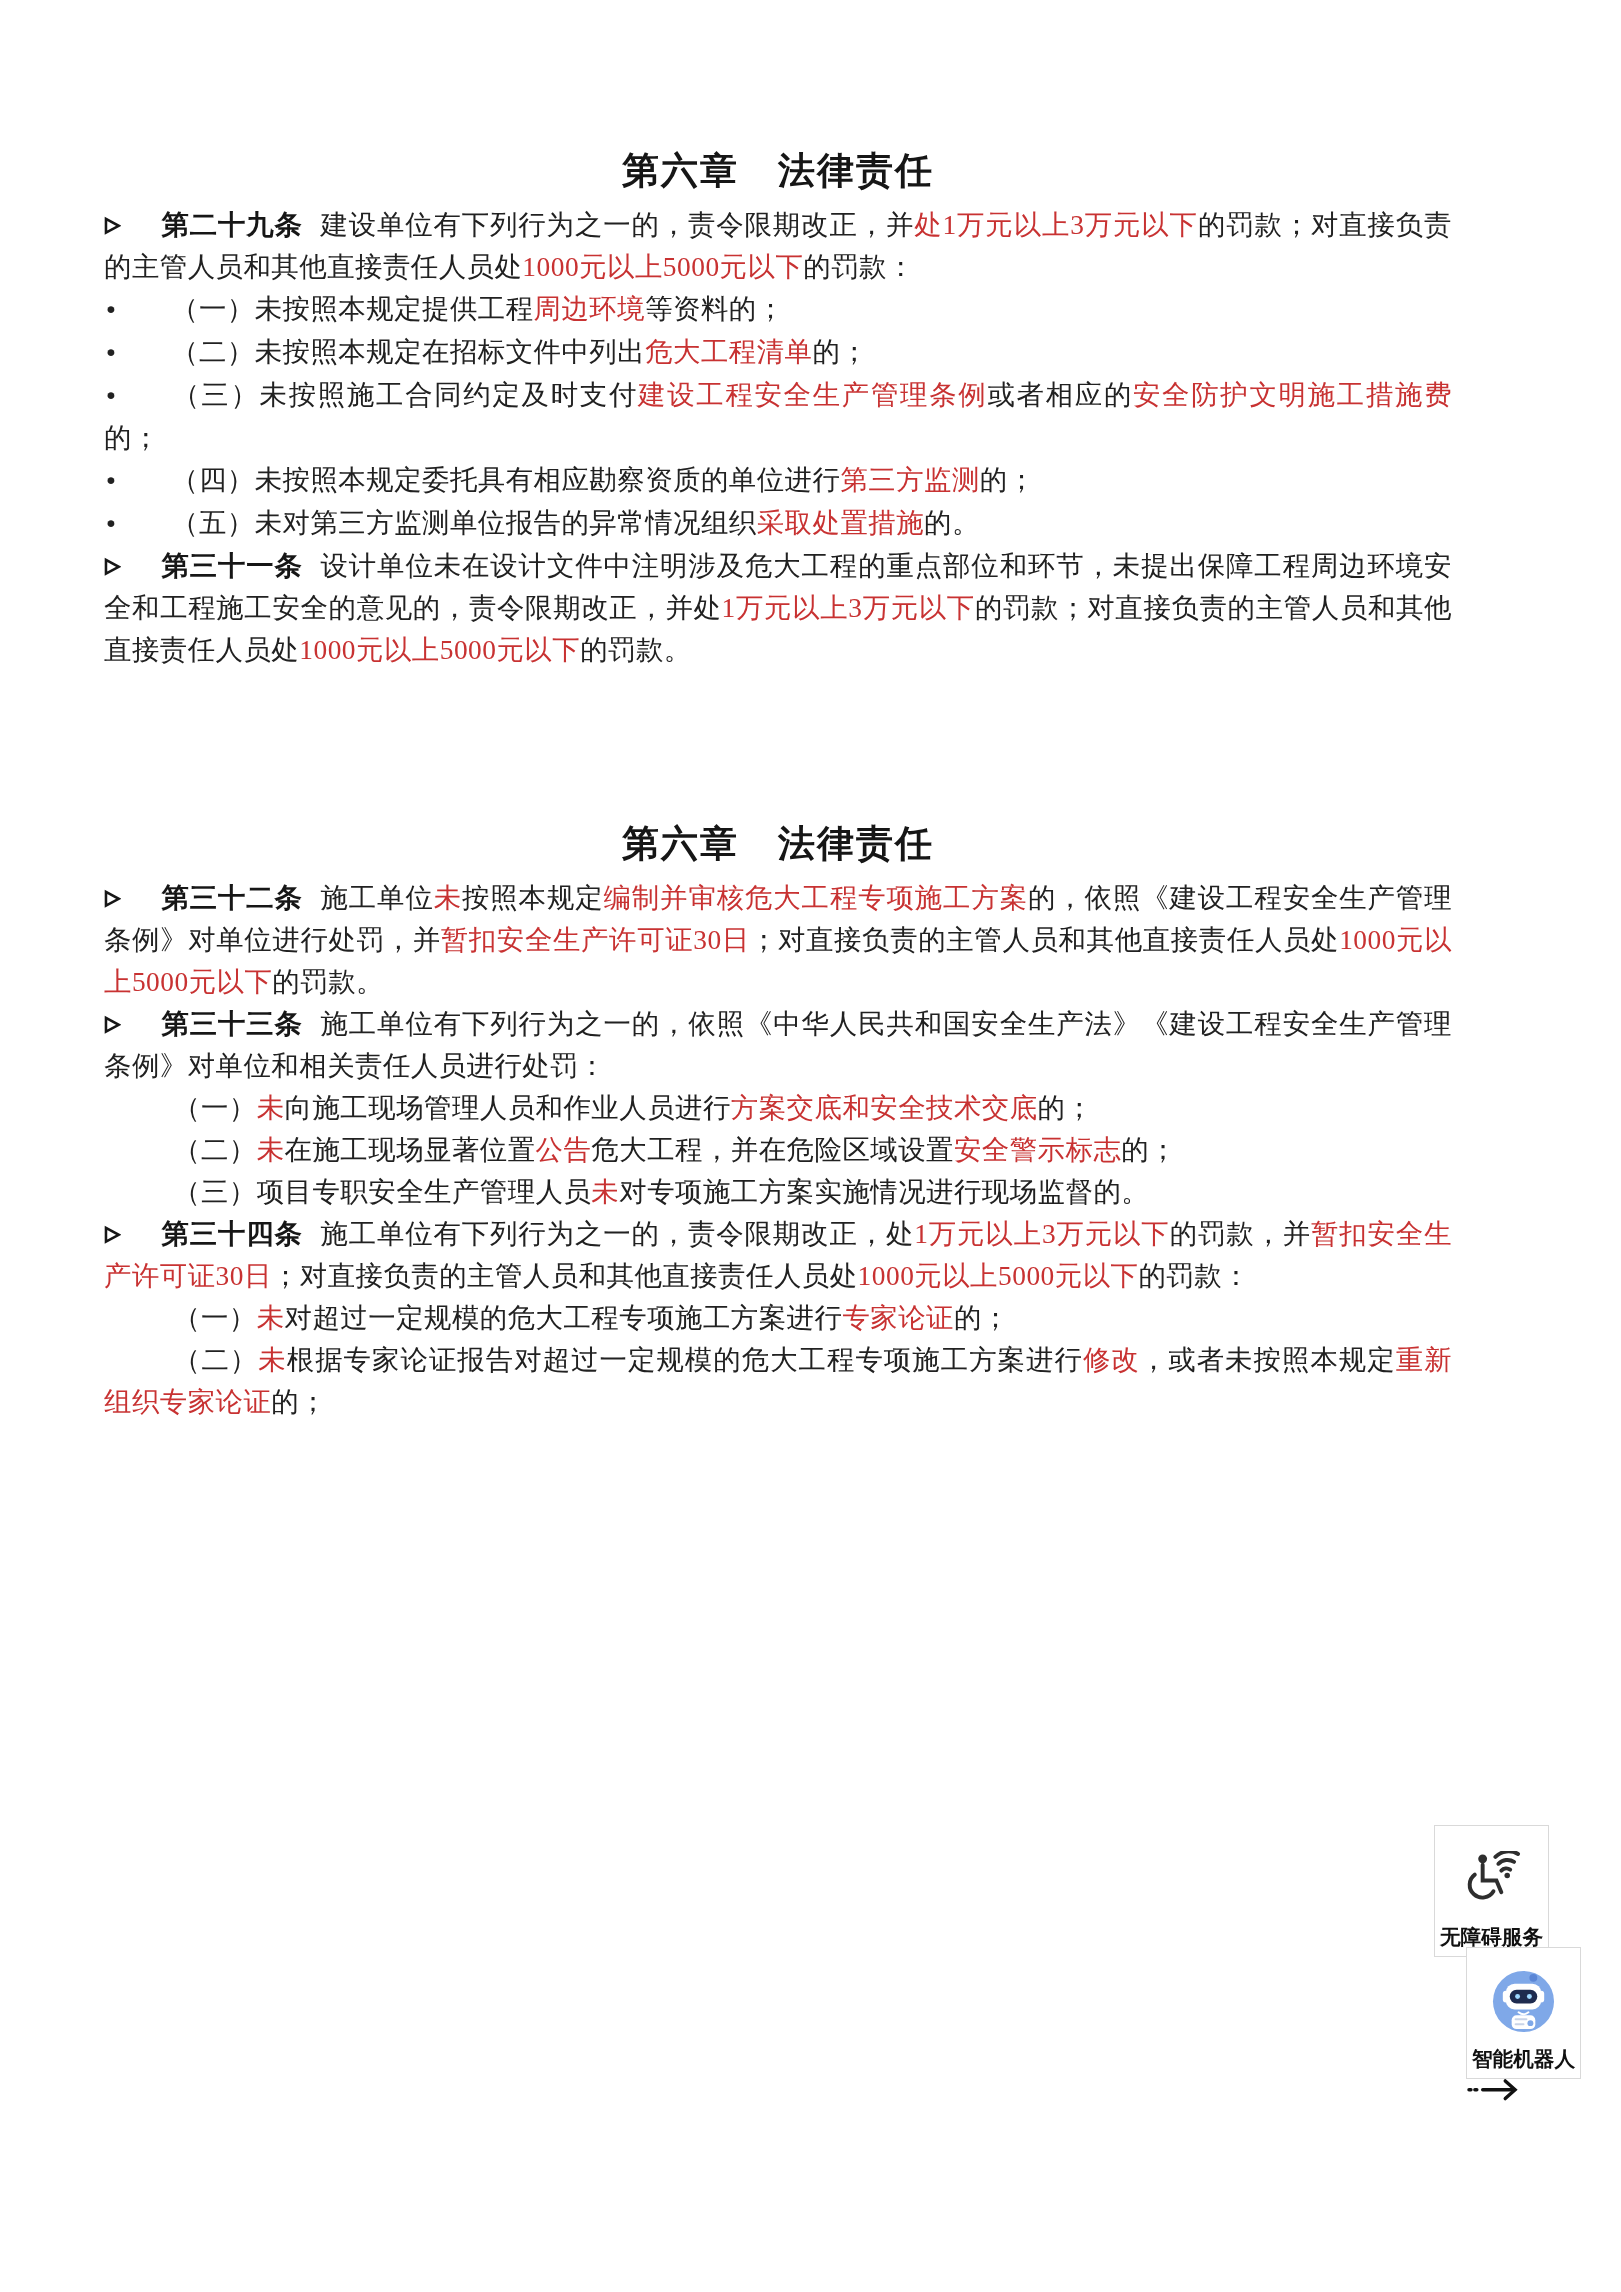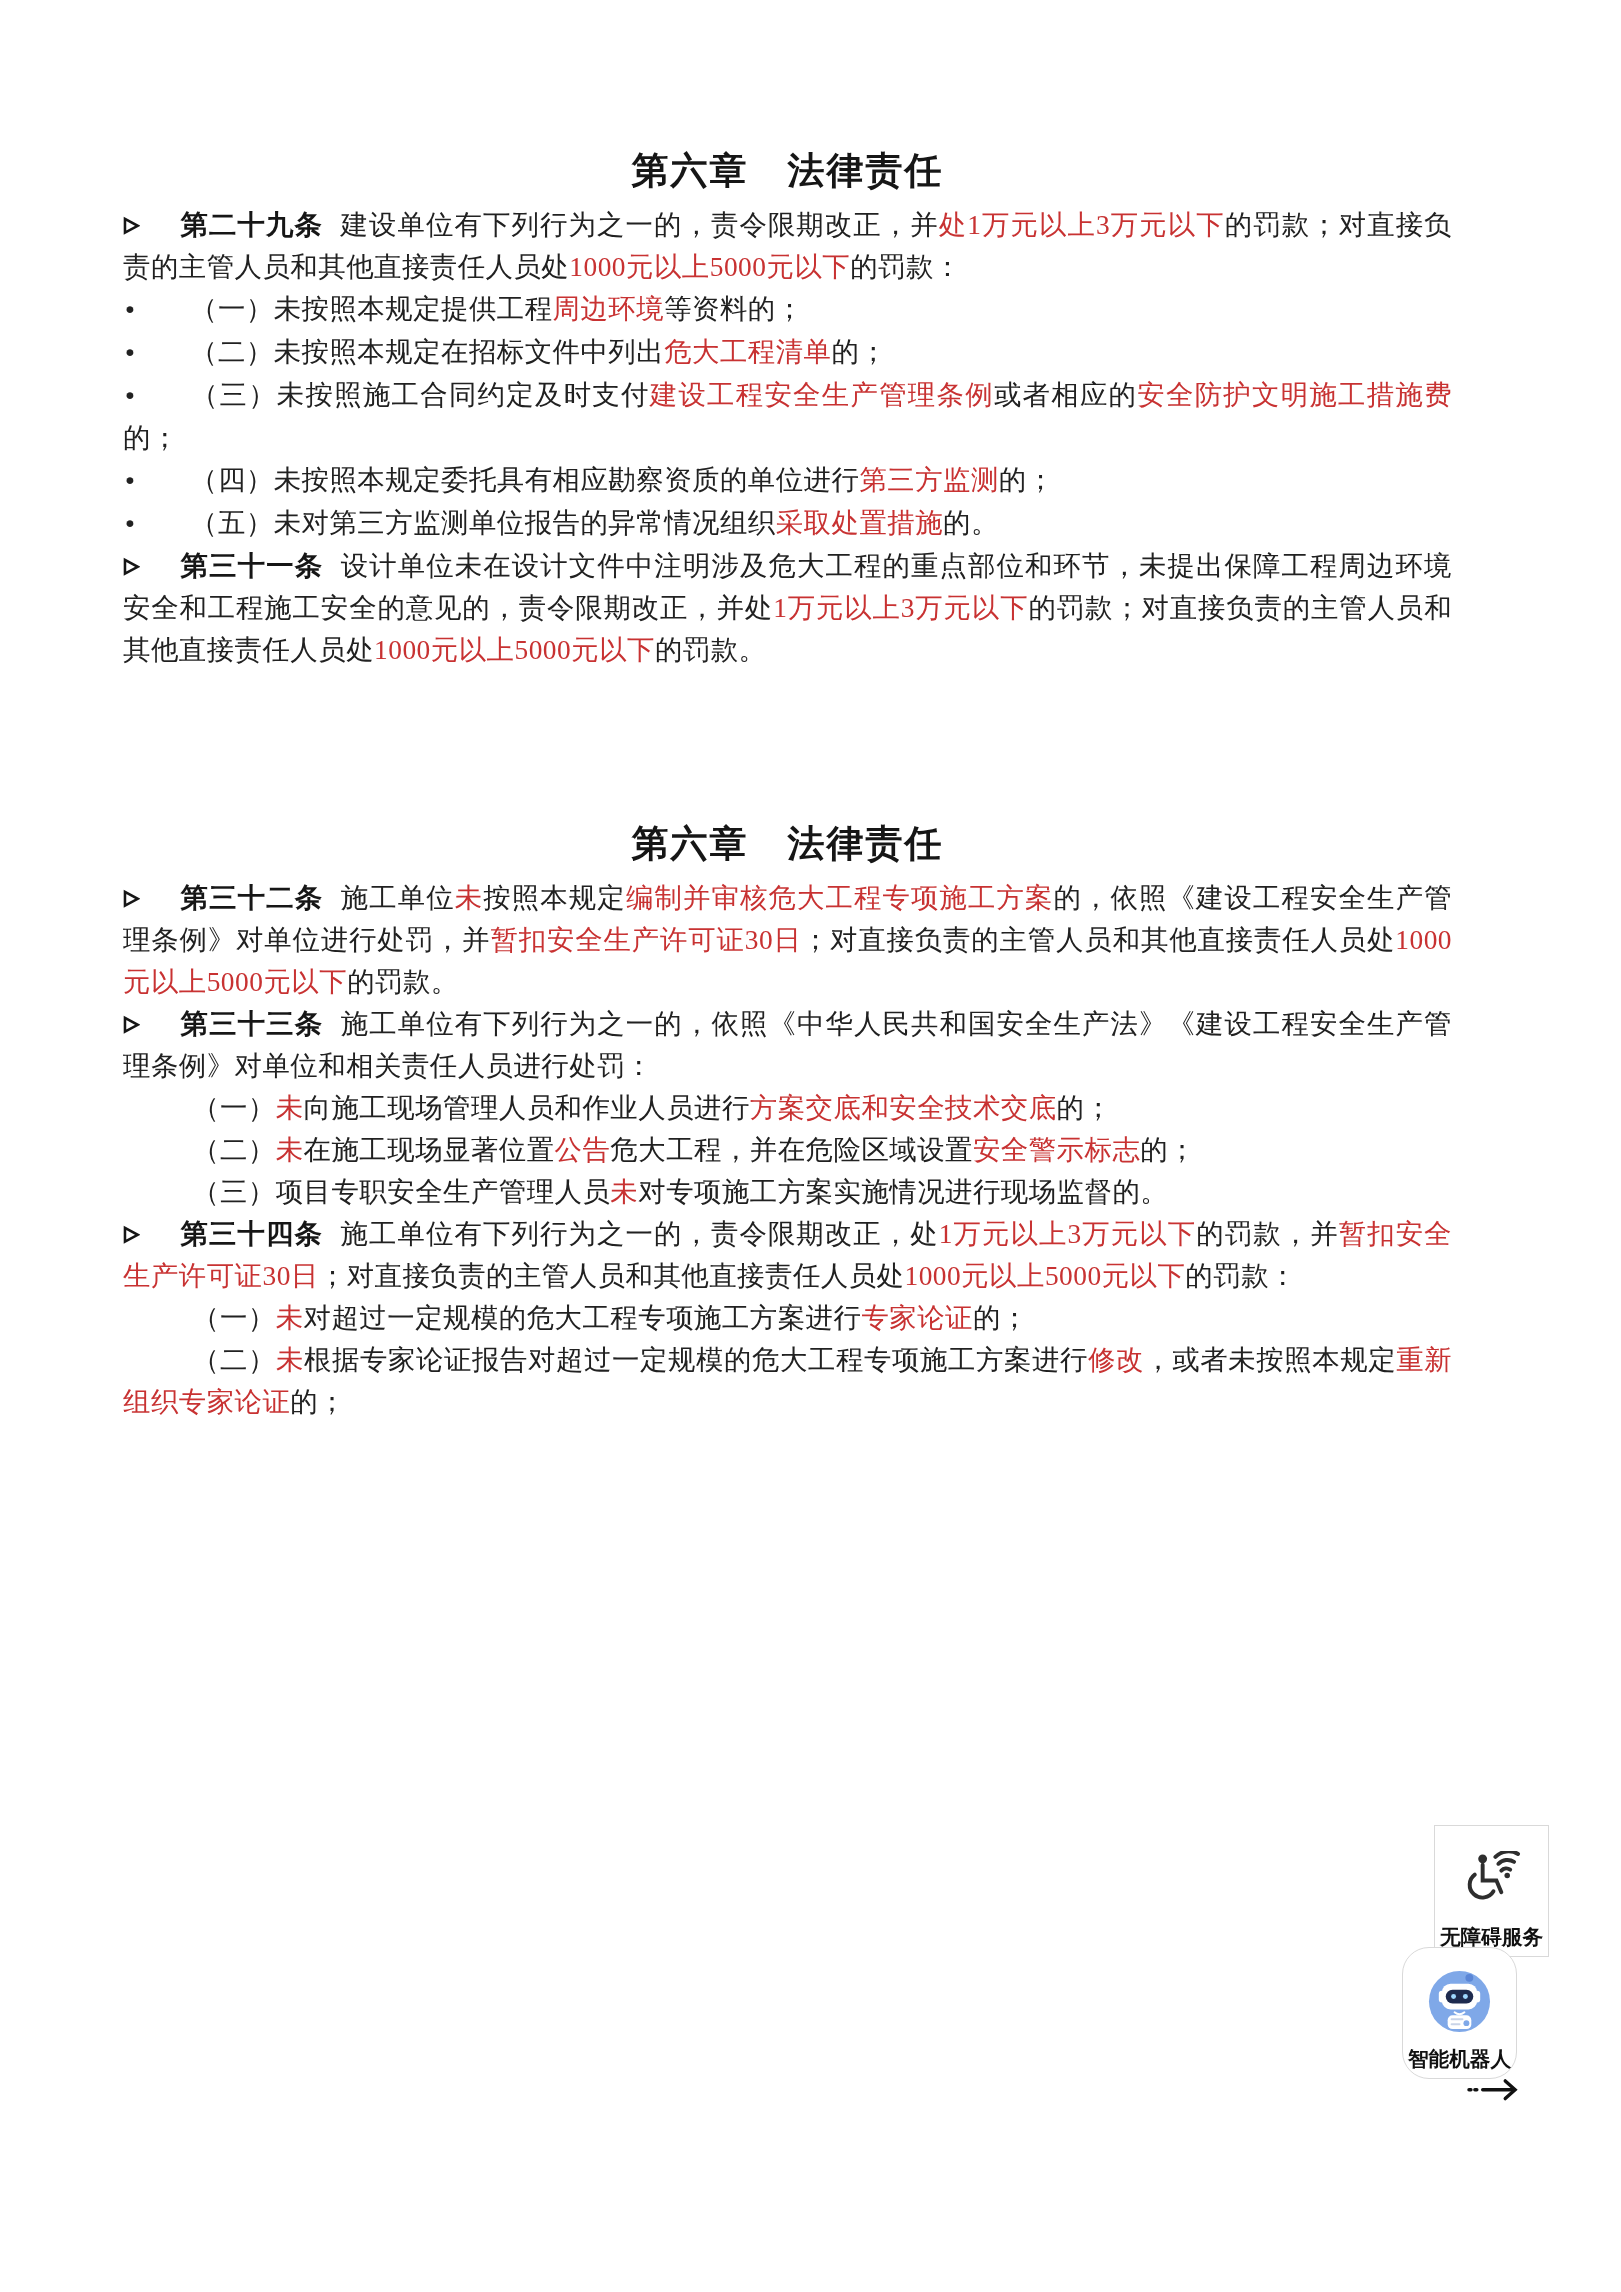--- a/index.html
+++ b/index.html
@@ -7,21 +7,21 @@
     position:relative;
     width:1621px;height:2293px;
     background:#ffffff;
     margin:0 auto;
     overflow:hidden;
     font-family:"Liberation Serif", serif;
     color:#212121;
   }
   .doc{
     position:absolute;
-    left:123px; right:169px; top:147px;
+    left:104px; right:169px; top:147px;
     text-align:justify;
   }
   .section{display:block;}
   .section + .section{margin-top:149px;}
   .chapter-title{
     font-family:"Liberation Sans", sans-serif;
     font-weight:bold;
     font-size:37px;
     line-height:47px;
     text-align:center;
@@ -72,21 +72,21 @@
   }
   .fab-label{
     font-family:"Liberation Sans", sans-serif;
     font-weight:bold;
     font-size:20.6px;
     line-height:23.5px;
     color:#111;
     white-space:nowrap;
   }
   #accessibility-card{left:1434px;top:1825px;}
-  #robot-card{left:1402px;top:1947px;border-radius:27px;}
+  #robot-card{left:1466px;top:1947px;}
   #scroll-arrow{
     position:absolute;left:1464px;top:2070px;
     width:59px;height:39px;
     display:flex;align-items:center;justify-content:center;
     cursor:pointer;
   }
 </style>
 </head>
 <body>
 

